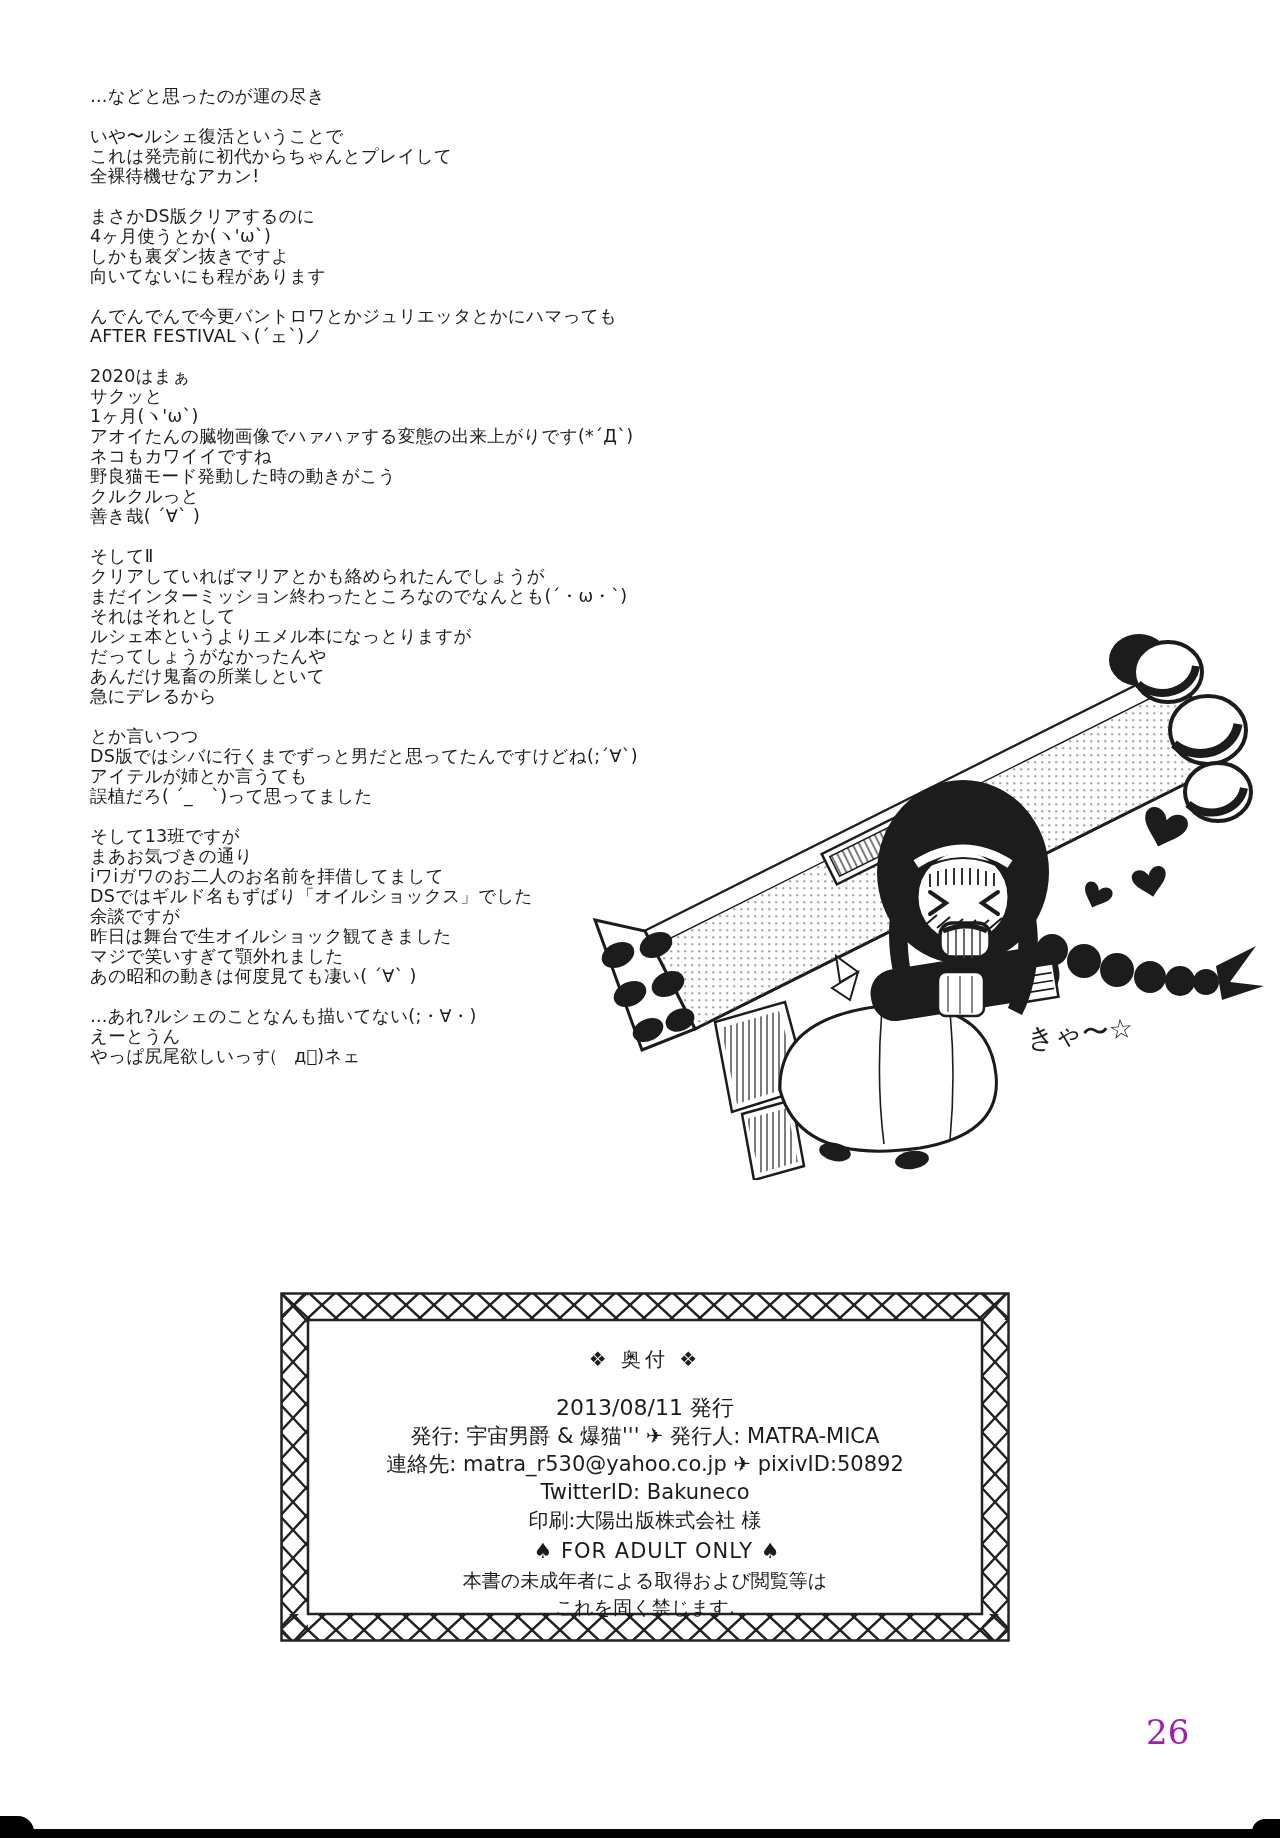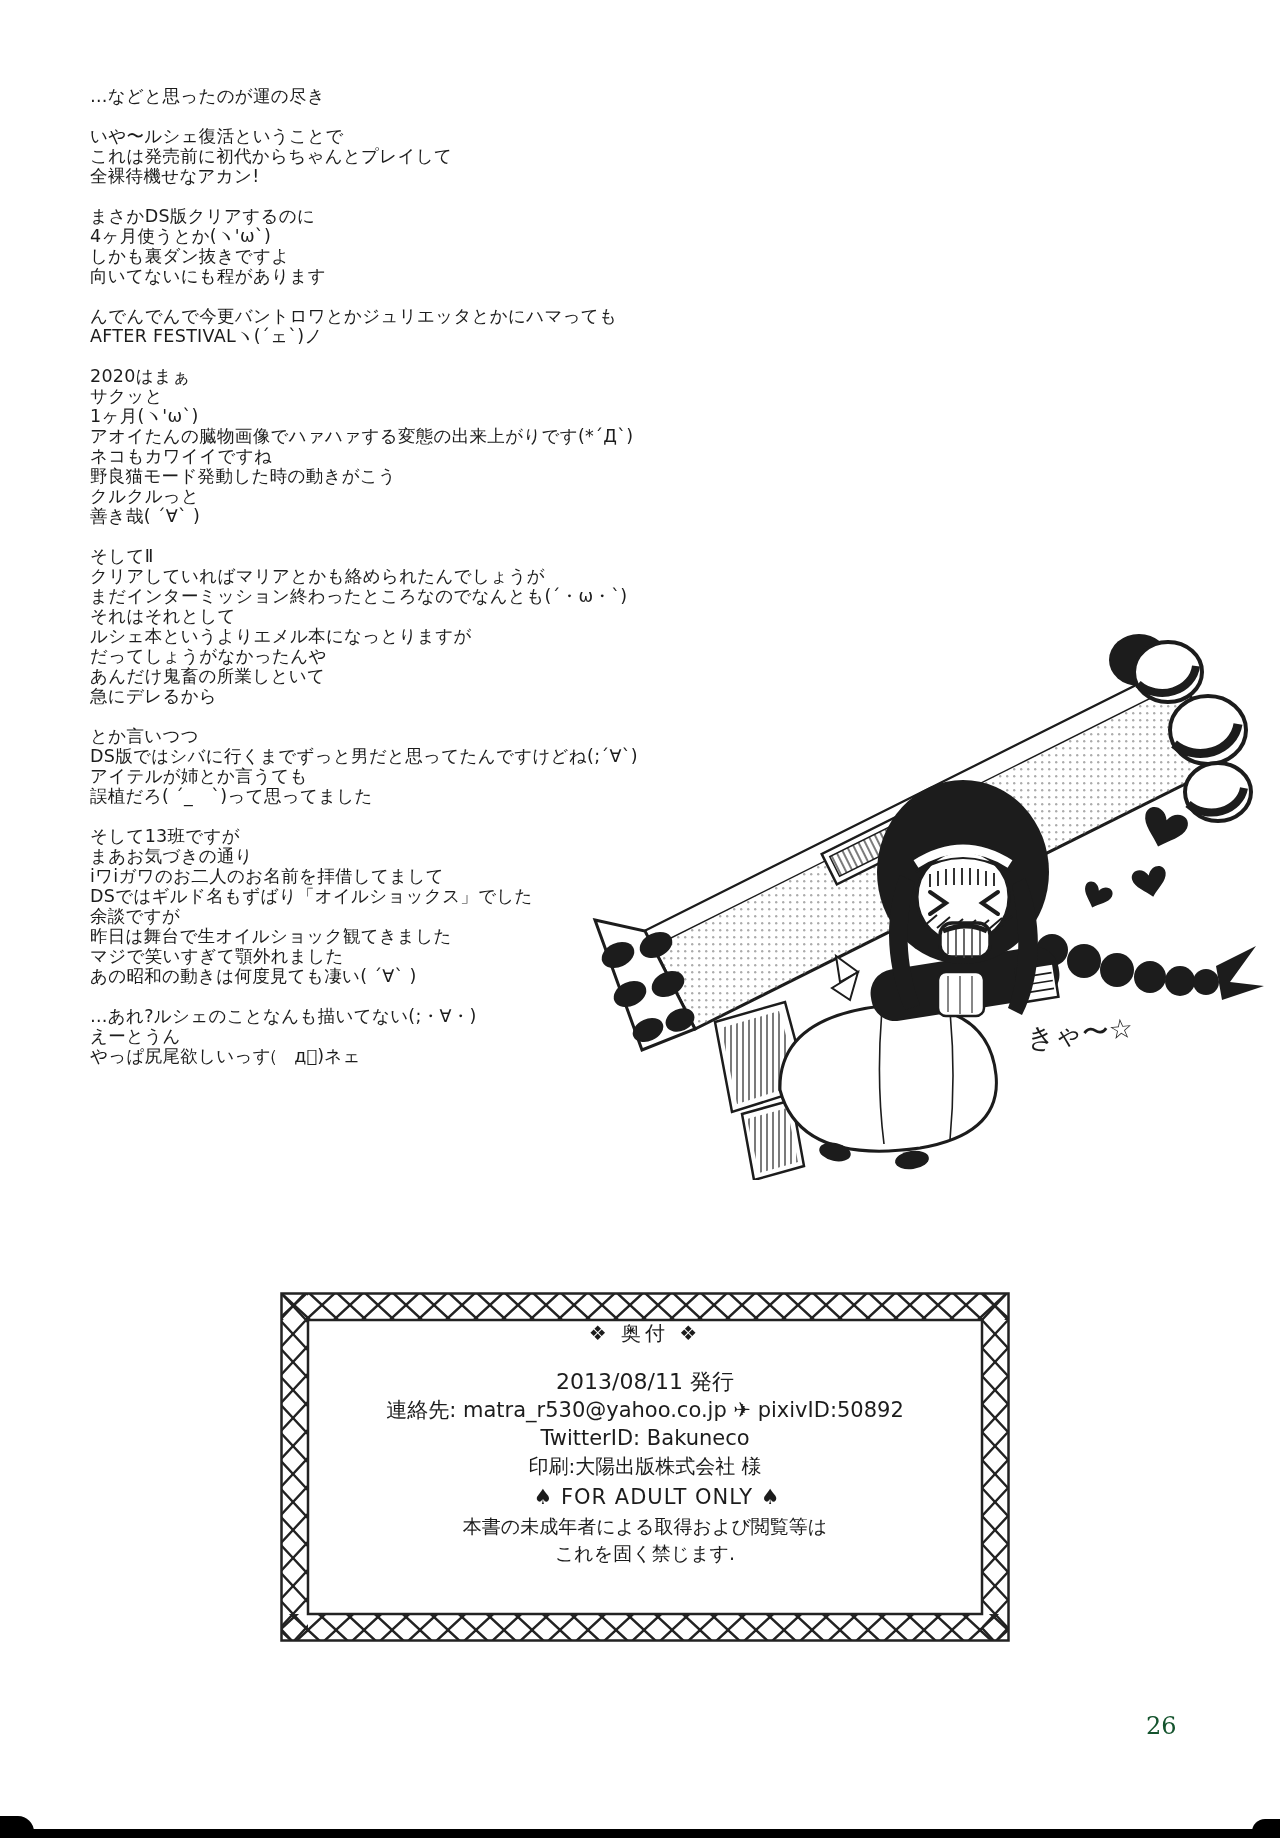--- a/index.html
+++ b/index.html
@@ -16,30 +16,30 @@
   .para:last-child { margin-bottom:0; }
 
   .illustration { position:absolute; left:580px; top:620px; }
 
   .colophon { position:absolute; left:280px; top:1292px; width:730px; height:350px; }
   .colophon-border { position:absolute; left:0; top:0; }
   .colophon-content {
     position:absolute; left:30px; top:28px; width:670px; height:294px;
     text-align:center;
   }
-  .colophon-title { font-size:20px; line-height:26px; margin-top:0; letter-spacing:4px; }
+  .colophon-title { font-size:20px; line-height:26px; margin-top:26px; letter-spacing:4px; }
   .colophon-date  { font-size:22px; line-height:28px; margin-top:22px; }
   .col-line       { font-size:21px; line-height:28px; }
   .col-printer    { font-size:20px; line-height:28px; }
   .col-adult      { font-size:21px; line-height:27px; margin-top:4px; letter-spacing:1px;padding-left:24px; }
   .col-notice     { font-size:19px; line-height:27px; margin-top:2px; white-space:pre-line; }
 
   .page-number {
     position:absolute; left:1146px; top:1712px;
-    font-family:"DejaVu Serif", serif; font-size:24px; color:#14532d;
+    font-family:"DejaVu Serif", serif; font-size:34px; color:#a21caf;
   }
 
   .scan-bottom   { position:absolute; left:0; bottom:0; width:1280px; height:9px; background:#000; }
   .scan-corner-l { position:absolute; left:0; bottom:0; width:34px; height:22px; background:#000; border-top-right-radius:16px; }
   .scan-corner-r { position:absolute; right:0; bottom:0; width:28px; height:19px; background:#000; border-top-left-radius:13px; }
 </style>
 </head>
 <body>
 
 <div class="page">
@@ -206,20 +206,21 @@
       <rect x="1.5" y="1.5" width="727" height="347" fill="none" stroke="#222" stroke-width="2.5"></rect>
       <rect x="2" y="2" width="726" height="26" fill="url(#zigzagH)"></rect>
       <rect x="2" y="322" width="726" height="26" fill="url(#zigzagH)"></rect>
       <rect x="2" y="2" width="26" height="346" fill="url(#zigzagV)"></rect>
       <rect x="702" y="2" width="26" height="346" fill="url(#zigzagV)"></rect>
       <rect x="28" y="28" width="674" height="294" fill="#ffffff" stroke="#222" stroke-width="2.5"></rect>
     </svg>
     <div class="colophon-content">
       <div class="colophon-title">❖ 奥付 ❖</div>
       <div class="colophon-date">2013/08/11 発行</div>
+      <div class="col-line">発行: 宇宙男爵 &amp; 爆猫''' ✈ 発行人: MATRA-MICA</div>
       <div class="col-line">連絡先: matra_r530@yahoo.co.jp ✈ pixivID:50892</div>
       <div class="col-line">TwitterID: Bakuneco</div>
       <div class="col-printer">印刷:大陽出版株式会社 様</div>
       <div class="col-adult">♠ FOR ADULT ONLY ♠</div>
       <div class="col-notice">本書の未成年者による取得および閲覧等は
 これを固く禁じます.</div>
     </div>
   </div>
 
   <div class="page-number">26</div>

